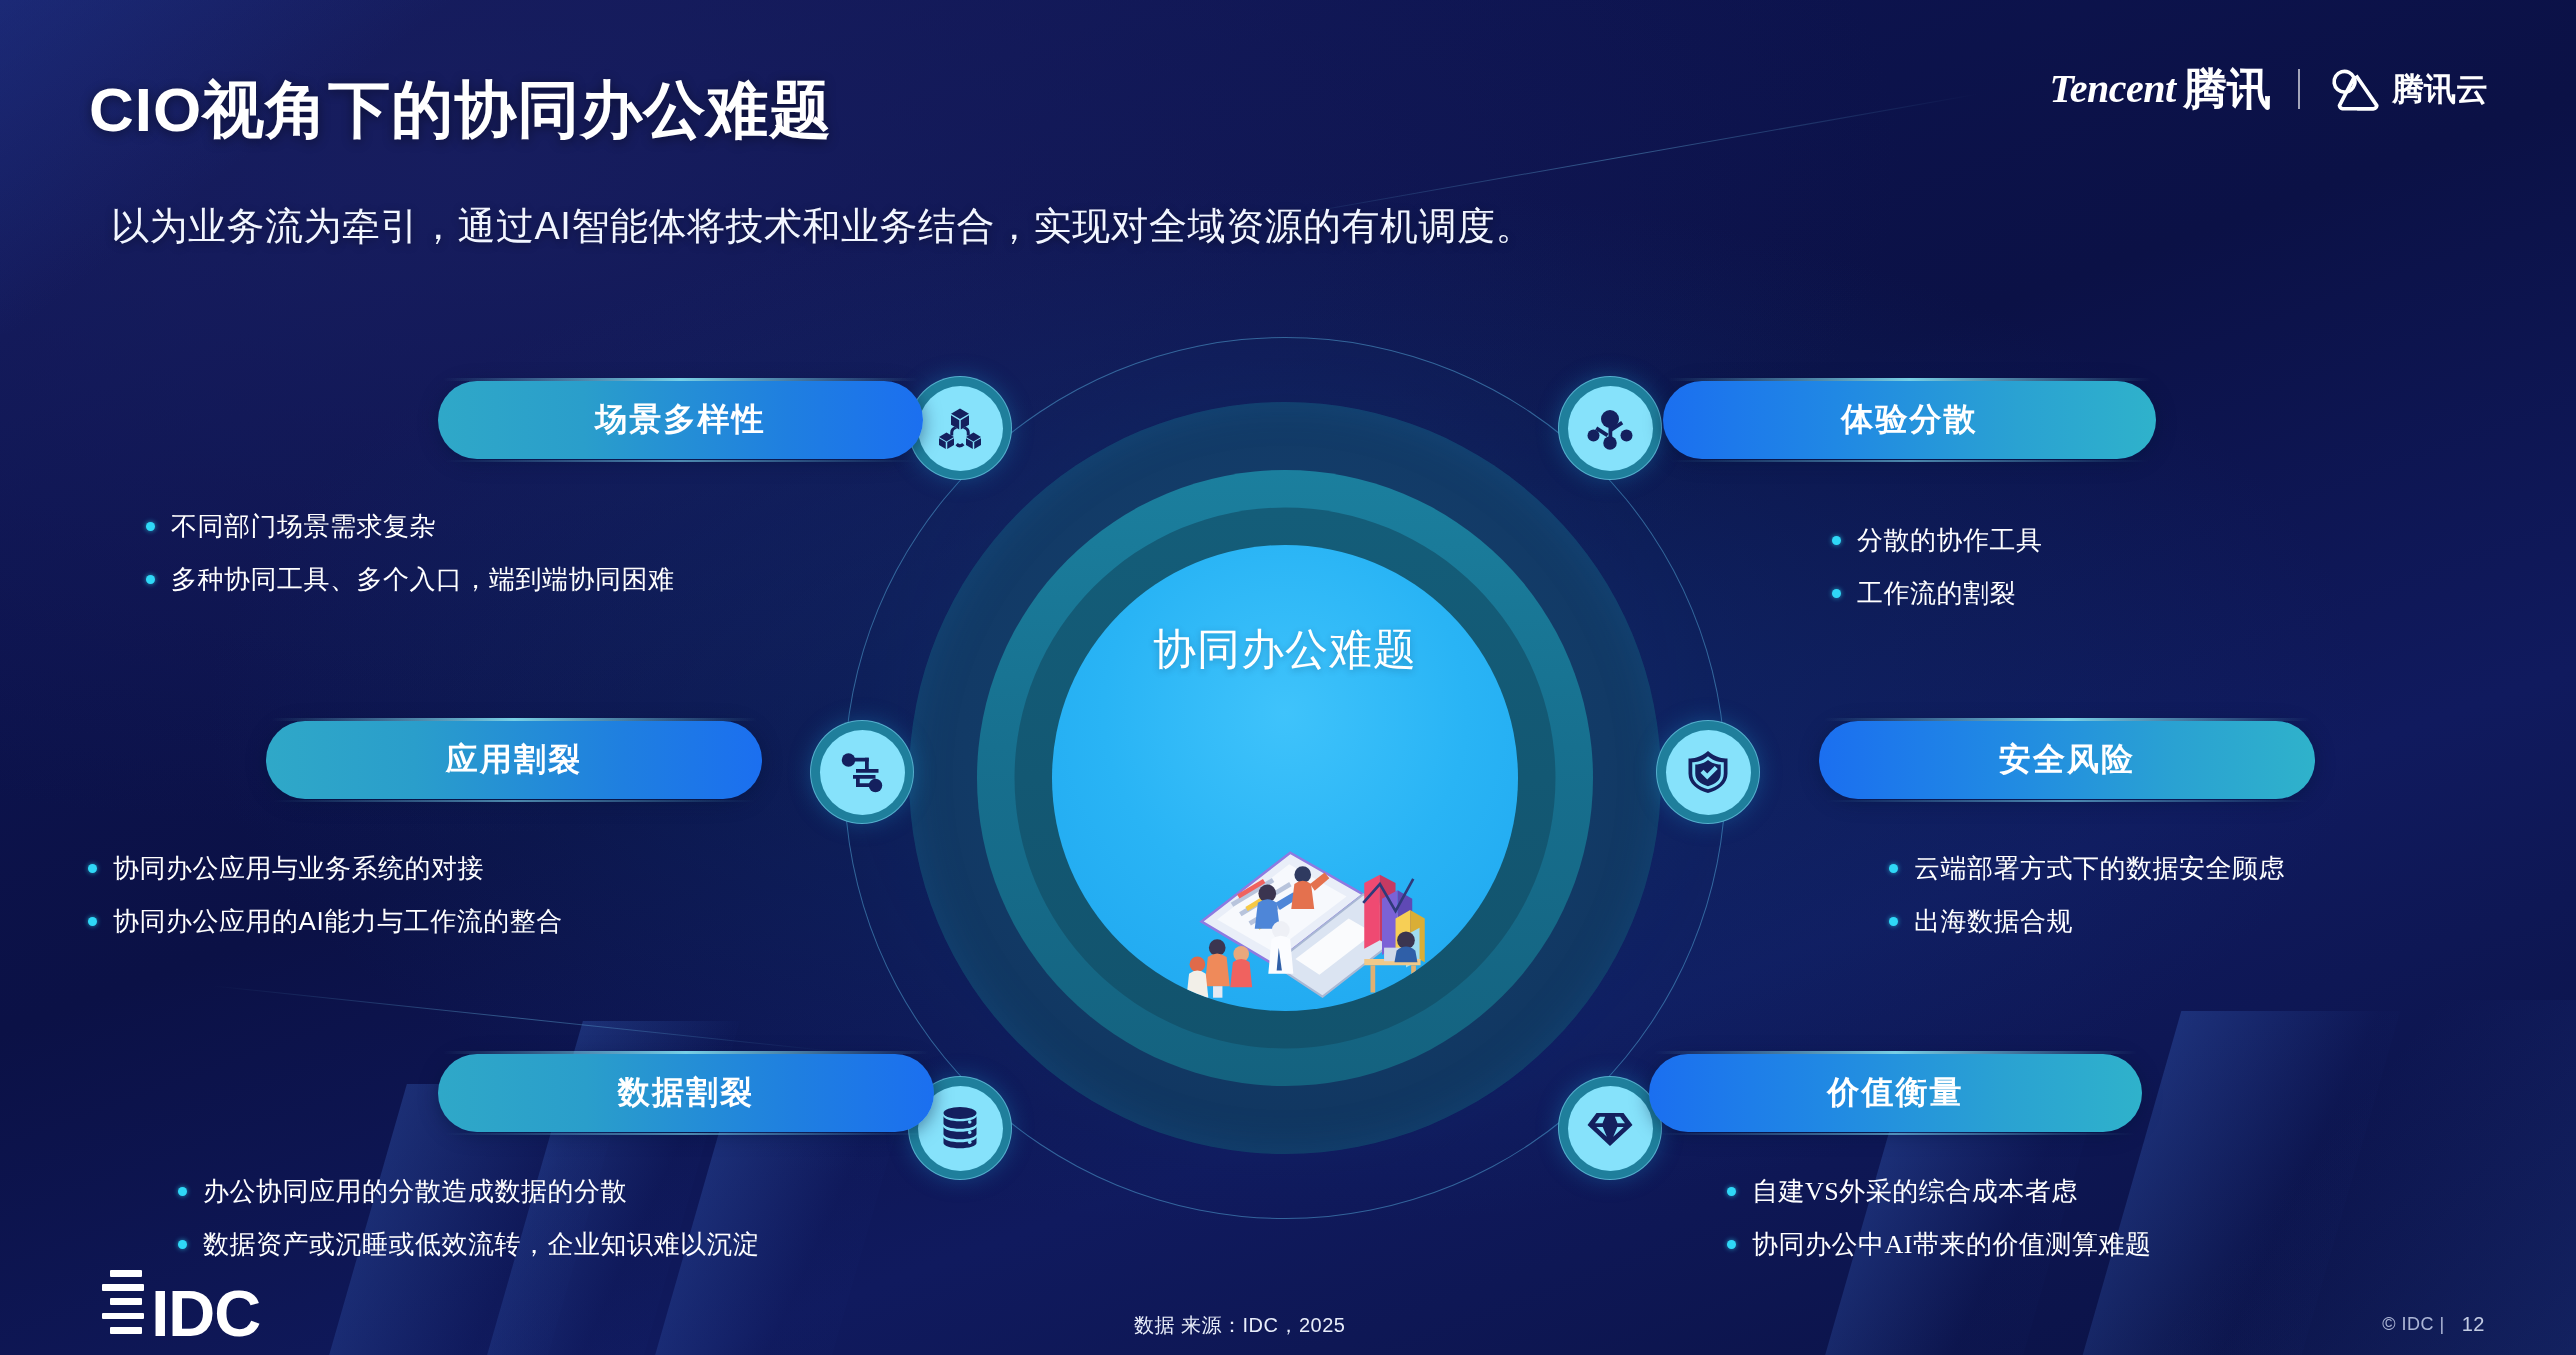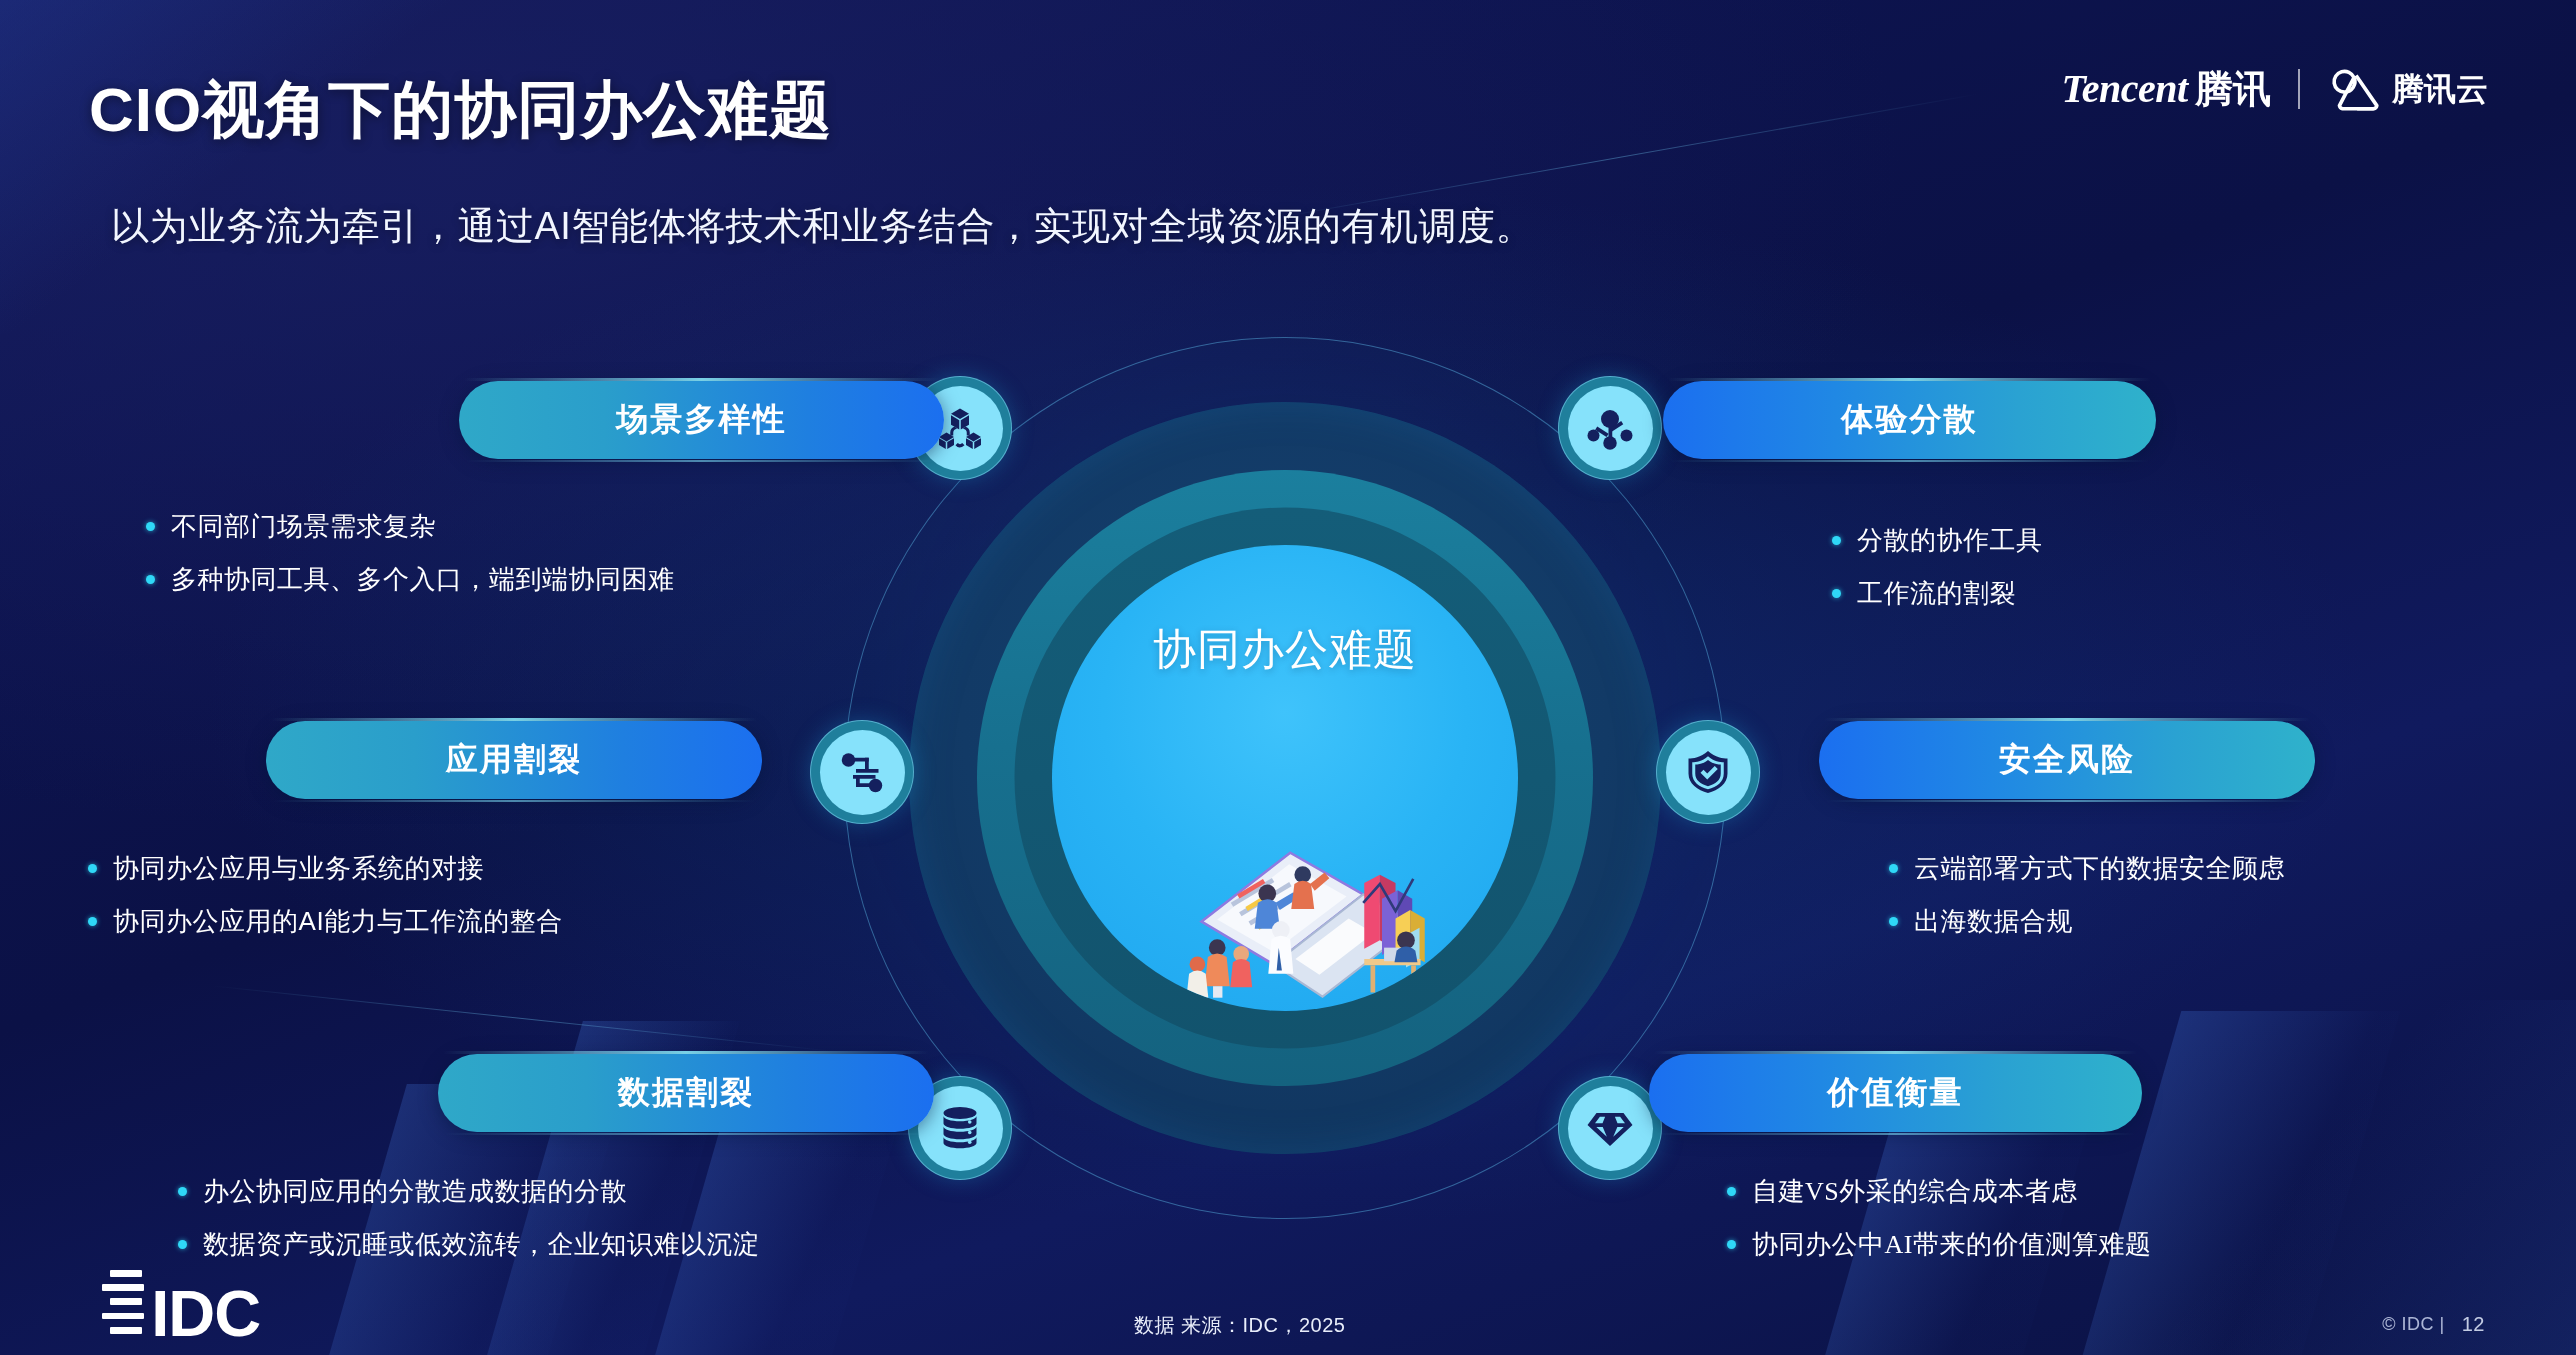--- a/index.html
+++ b/index.html
@@ -54,21 +54,21 @@
     text-shadow:0 1.6px 8.4px rgba(0,0,0,.4);
   }
 
   
   #logos{ position:absolute; right:88px; top:64px; display:flex; align-items:center; height:50px; }
   #tencent-word{
     font-family:"Liberation Serif","DejaVu Serif",serif;
     font-style:italic; font-weight:bold; font-size:40px; color:#fff; letter-spacing:-0.5px;
     line-height:1;
   }
-  #tencent-cn{ font-size:38px; font-weight:bold; color:#fff; margin-left:7.3px; line-height:1; }
+  #tencent-cn{ font-size:44px; font-weight:bold; color:#fff; margin-left:7.3px; line-height:1; }
   #logo-divider{ width:1.6px; height:40px; background:rgba(255,255,255,.62); margin:0 27px; }
   #cloud-mark{ margin-right:11.5px; }
   #cloud-cn{ font-size:32px; font-weight:bold; color:#fff; line-height:1; }
 
   
   #diagram{
     position:absolute;
     left:831px; top:324px; width:908px; height:908px;
   }
   .ring{
@@ -375,21 +375,21 @@
                    M30 17 h4 v8.5 h-8.5 z
                    M38.5 17 l3.5 8.5 h10 l-6.5 -8.5 z
                    M13.8 30.5 l14 13 l-5.5 -13 z
                    M27 30.5 h10 l-5 18 z
                    M41.8 30.5 l-5.5 13 l14 -13 z"></path>
         </svg>
       </span>
     </div>
   </div>
 
-  <div class="pill left" style="left:459px;  top:381px;  width:485px;">
+  <div class="pill left" style="left:438px;  top:381px;  width:485px;">
     <span>场景多样性</span>
   </div>
   <div class="pill right" style="left:1663px; top:381px;  width:493px;">
     <span>体验分散</span>
   </div>
 
   <div class="pill left" style="left:266px;  top:721px; width:496px;">
     <span>应用割裂</span>
   </div>
   <div class="pill right" style="left:1819px; top:721px; width:496px;">

